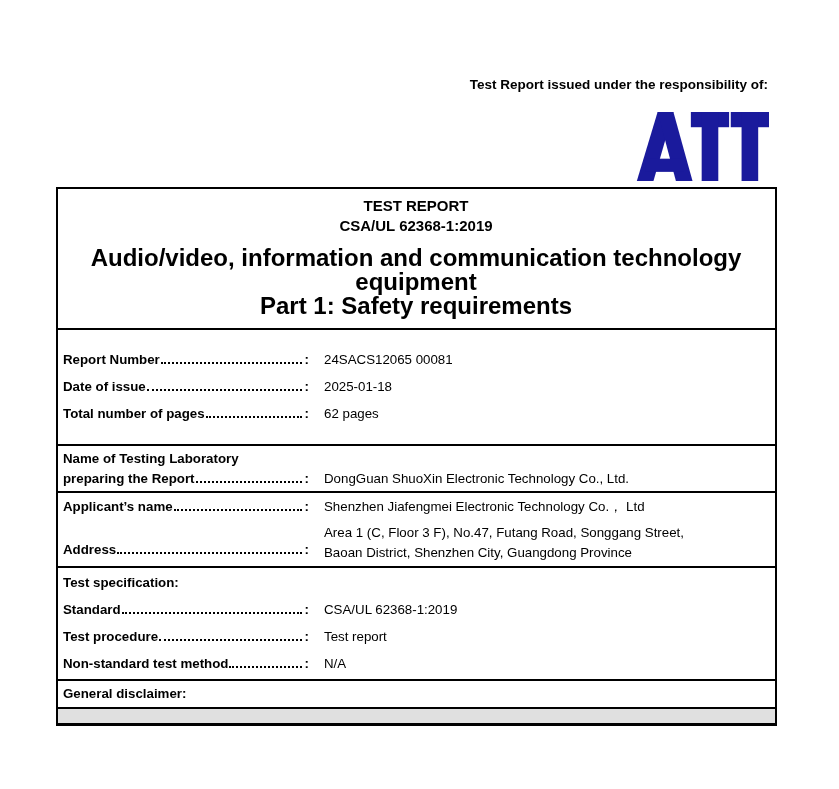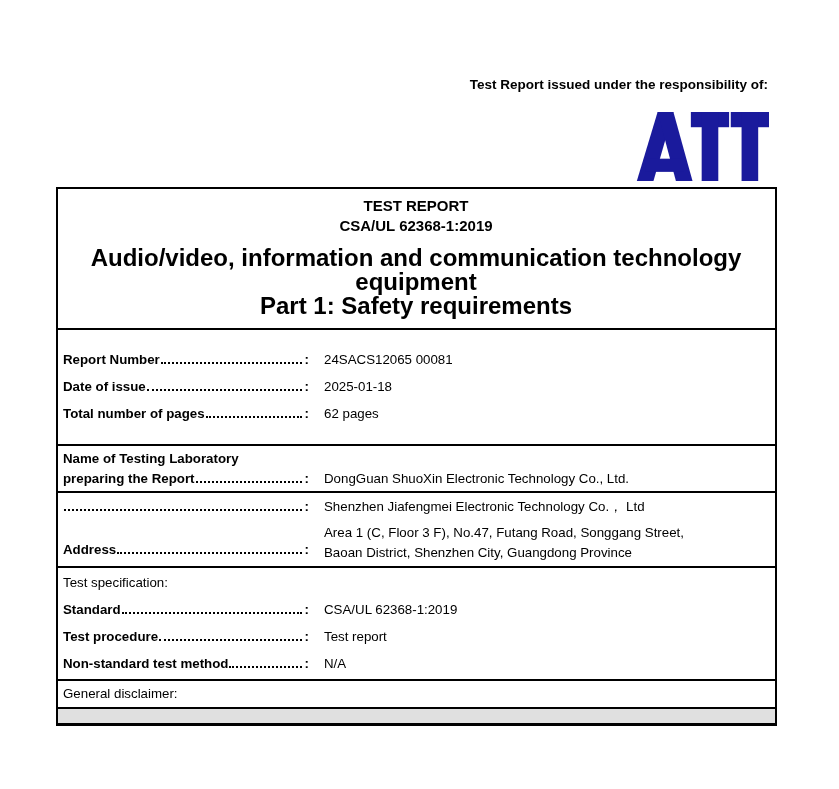--- a/index.html
+++ b/index.html
@@ -71,21 +71,21 @@
   .sec-lab .field { line-height: 20px; }
   .flabel-stack { width: 246px; flex: 0 0 246px; font-weight: bold; }
   .flabel-stack .flabel { width: auto; flex: none; display: flex; }
 
   .sec-applicant { padding-top: 1px; padding-bottom: 3px; }
   .sec-applicant .field { line-height: 26px; }
   .fvalue-multi { margin-left: 15px; line-height: 20px; padding-top: 3px; }
 
   .sec-spec { padding-top: 1px; padding-bottom: 2px; }
   .sec-spec .field, .sec-heading-row { line-height: 27px; }
-  .sec-heading { font-weight: normal; }
+  .sec-heading { font-weight: bold; }
 
   .sec-disclaimer { padding-top: 1px; padding-bottom: 1px; }
   .sec-disclaimer div { line-height: 24px; }
 
   .sec-grey { height: 14px; background: #e0e0e0; padding: 0; }
 </style>
 </head>
 <body>
 
 <div class="page">
@@ -153,20 +153,21 @@
             <span class="colon">:</span>
           </div>
         </div>
         <div class="fvalue">DongGuan ShuoXin Electronic Technology Co., Ltd.</div>
       </div>
     </div>
 
     <div class="sec sec-applicant">
       <div class="field">
         <div class="flabel">
+          <span class="ltext">Applicant’s name</span>
           <span class="leader"></span>
           <span class="colon">:</span>
         </div>
         <div class="fvalue">Shenzhen Jiafengmei Electronic Technology Co.， Ltd</div>
       </div>
       <div class="field">
         <div class="flabel">
           <span class="ltext">Address</span>
           <span class="leader"></span>
           <span class="colon">:</span>

